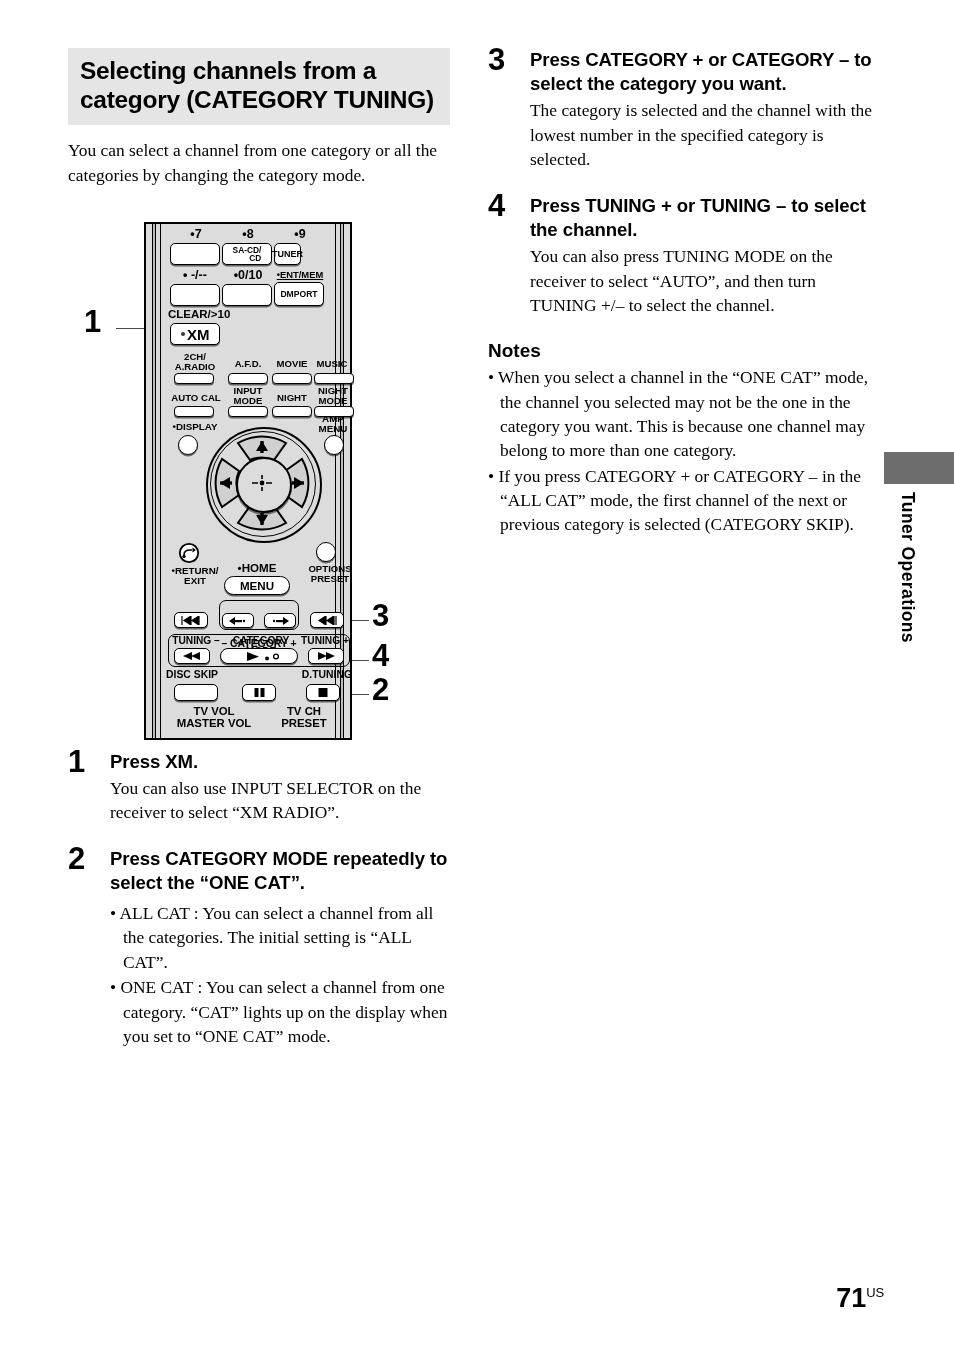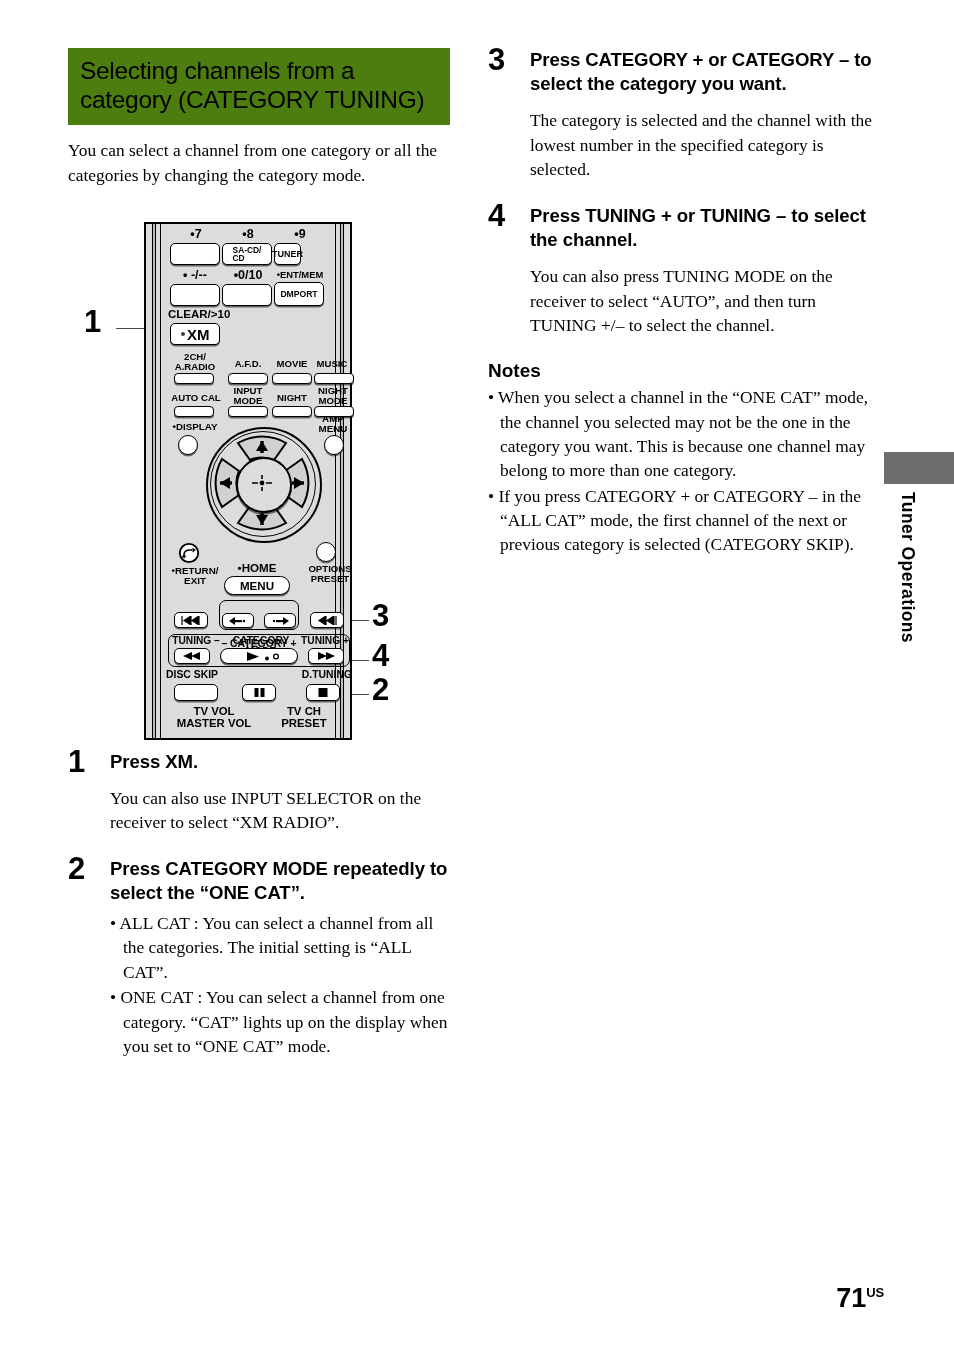--- a/index.html
+++ b/index.html
@@ -9,43 +9,43 @@
     color:#000;position:relative;overflow:hidden;
   }
   .page{position:absolute;inset:0;}
 
   
   .col-left{position:absolute;left:68px;top:48px;width:382px;}
   .col-right{position:absolute;left:488px;top:48px;width:390px;}
 
   
   .sec-head{
-    background:#4d7c0f;padding:9px 12px 11px 12px;
+    background:#e5e5e5;padding:9px 12px 11px 12px;
     font-family:"Liberation Sans",sans-serif;
-    font-weight:normal;font-size:24.5px;line-height:1.17;
+    font-weight:bold;font-size:24.5px;line-height:1.17;
     letter-spacing:-0.3px;color:#000;
   }
   .intro{
     font-size:17.4px;line-height:1.42;margin-top:13px;
     text-align:left;
   }
 
   
   .step{display:flex;align-items:flex-start;margin-top:22px;}
   .step-num{
     font-family:"Liberation Sans",sans-serif;font-weight:bold;
     font-size:31px;line-height:0.95;width:42px;flex:0 0 42px;
     margin-top:-3px;
   }
   .step-body{flex:1 1 auto;}
   .step-title{
     font-family:"Liberation Sans",sans-serif;font-weight:bold;
     font-size:18.6px;line-height:1.29;letter-spacing:-0.1px;
   }
-  .step-text{font-size:17.4px;line-height:1.42;margin-top:12px;}
+  .step-text{font-size:17.4px;line-height:1.42;margin-top:2px;}
   .bullets{margin-top:6px;}
   .bl{
     font-size:17.4px;line-height:1.40;
     padding-left:13px;text-indent:-13px;margin-bottom:1px;
   }
 
   
   .notes-h{
     font-family:"Liberation Sans",sans-serif;font-weight:bold;
     font-size:19px;margin-top:22px;margin-bottom:3px;
@@ -62,21 +62,21 @@
     font-family:"Liberation Sans",sans-serif;font-weight:bold;font-size:17.5px;
     writing-mode:vertical-rl;text-orientation:mixed;
     letter-spacing:0.4px;white-space:nowrap;
   }
 
   
   .pageno{
     position:absolute;right:70px;bottom:38px;
     font-family:"Liberation Sans",sans-serif;font-weight:bold;font-size:27px;
   }
-  .pageno sup{font-size:13px;font-weight:bold;vertical-align:super;letter-spacing:-.2px;}
+  .pageno sup{font-size:13px;font-weight:normal;vertical-align:super;letter-spacing:-.2px;}
 
   
   .figure{position:absolute;left:68px;top:222px;width:382px;height:530px;}
 
   .remote{
     position:absolute;left:76px;top:0;width:208px;height:518px;
     background:#dcdcdc;border:2px solid #000;box-sizing:border-box;
   }
   
   .rail{position:absolute;top:0;bottom:0;width:4px;background:#bdbdbd;border-left:1.5px solid #000;border-right:1.5px solid #000;box-sizing:border-box;}
@@ -84,21 +84,21 @@
   .rail2{position:absolute;top:0;bottom:0;width:0;border-left:1.5px solid #000;}
   .rail2.l{left:14px;} .rail2.r{right:14px;}
 
   .inner{position:absolute;left:20px;right:20px;top:0;bottom:0;}
 
   .btn{
     background:#fff;border:1.6px solid #000;border-radius:5px;
     box-sizing:border-box;position:absolute;
     font-family:"Liberation Sans",sans-serif;font-weight:bold;
     display:flex;align-items:center;justify-content:center;
-    text-align:left;color:#000;line-height:1.0;
+    text-align:right;color:#000;line-height:1.0;
     box-shadow:0 1.5px 0 rgba(0,0,0,.55);
   }
   .lbl{
     position:absolute;font-family:"Liberation Sans",sans-serif;
     font-weight:bold;color:#000;line-height:1.03;white-space:pre-line;
     text-align:center;
   }
   .dot{
     display:inline-block;width:4px;height:4px;border-radius:50%;
     background:#3a3a3a;vertical-align:middle;margin-right:2.5px;
@@ -215,21 +215,21 @@
         <div class="lbl" style="left:58px;top:4px;width:48px;font-size:12.5px;">•8</div>
         <div class="lbl" style="left:110px;top:4px;width:48px;font-size:12.5px;">•9</div>
 
         <div class="btn" style="left:4px;top:19px;width:50px;height:22px;font-size:8px;"></div>
         <div class="btn" style="left:56px;top:19px;width:50px;height:22px;font-size:8.4px;white-space:pre-line;">SA-CD/
 CD</div>
         <div class="btn" style="left:108px;top:19px;width:27px;height:22px;font-size:9px;">TUNER</div>
 
         <div class="lbl" style="left:2px;top:45px;width:54px;font-size:12.5px;">• -/--</div>
         <div class="lbl" style="left:56px;top:45px;width:52px;font-size:12.5px;">•0/10</div>
-        <div class="lbl" style="left:106px;top:46px;width:56px;font-size:9.4px;">•ENT/MEM</div>
+        <div class="lbl" style="left:106px;top:46px;width:56px;font-size:9.4px;text-decoration:underline;">•ENT/MEM</div>
 
         <div class="btn" style="left:4px;top:60px;width:50px;height:22px;"></div>
         <div class="btn" style="left:56px;top:60px;width:50px;height:22px;"></div>
         <div class="btn" style="left:108px;top:58px;width:50px;height:24px;font-size:8.6px;">DMPORT</div>
 
         <div class="lbl" style="left:2px;top:85px;width:78px;font-size:11.5px;text-align:left;">CLEAR/&gt;10</div>
         <div class="btn" style="left:4px;top:99px;width:50px;height:22px;font-size:15px;">
           <span class="dot"></span>
             <span>XM</span>
         </div>

